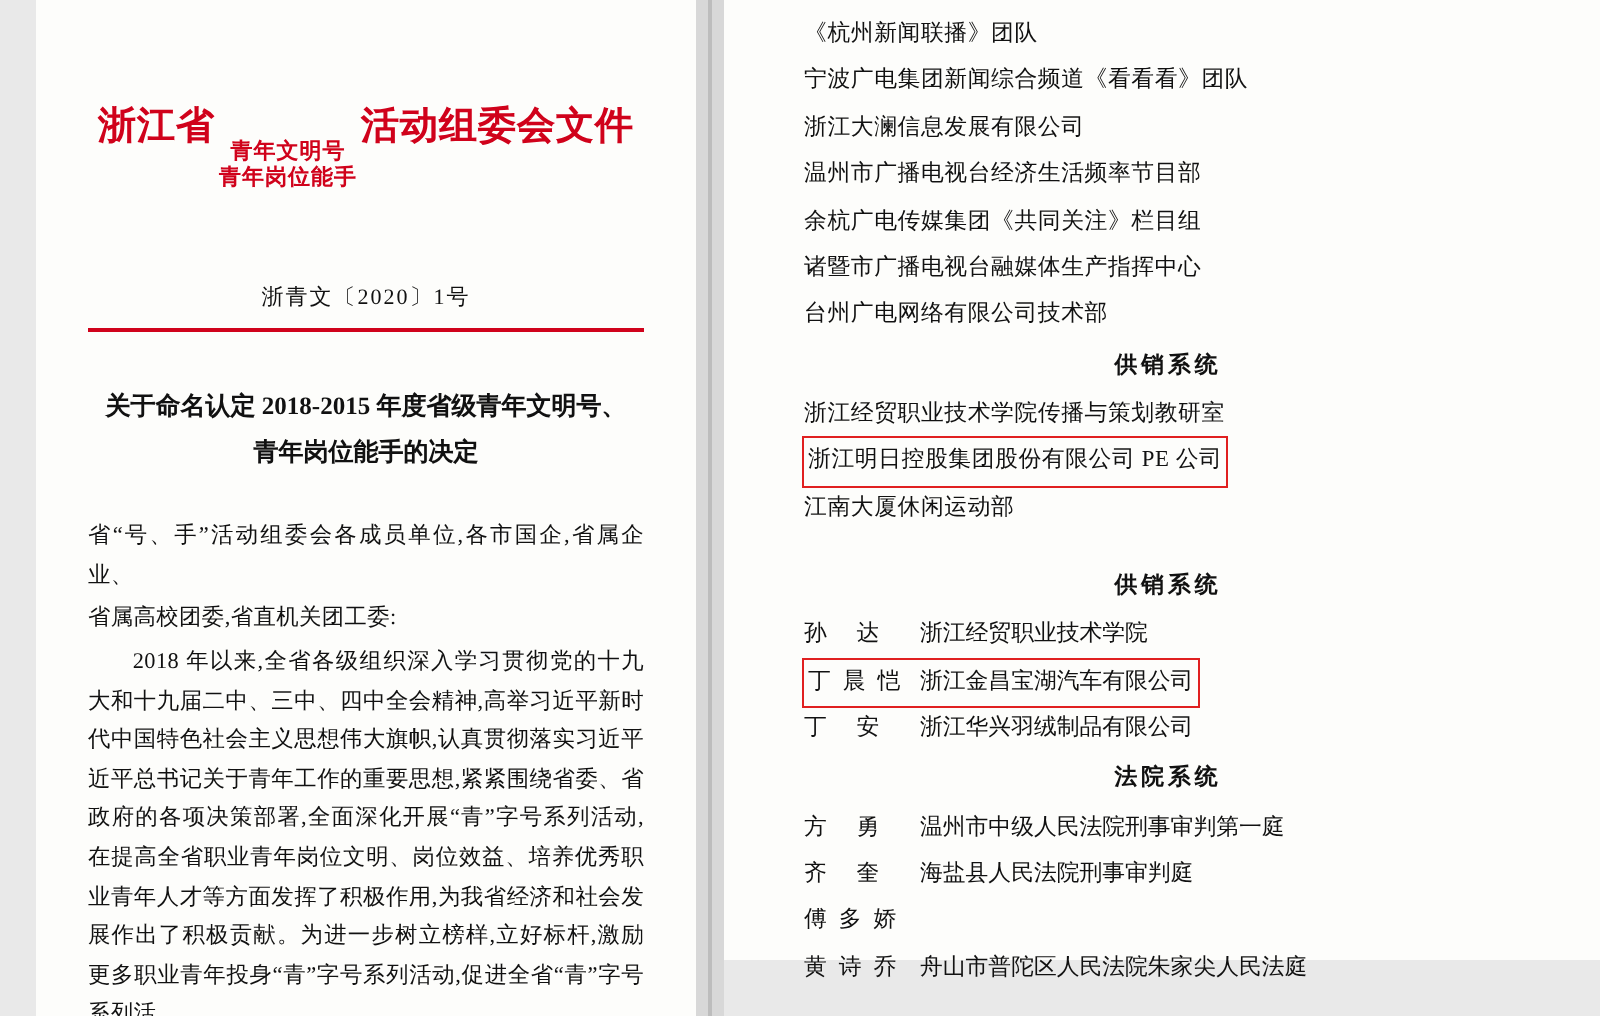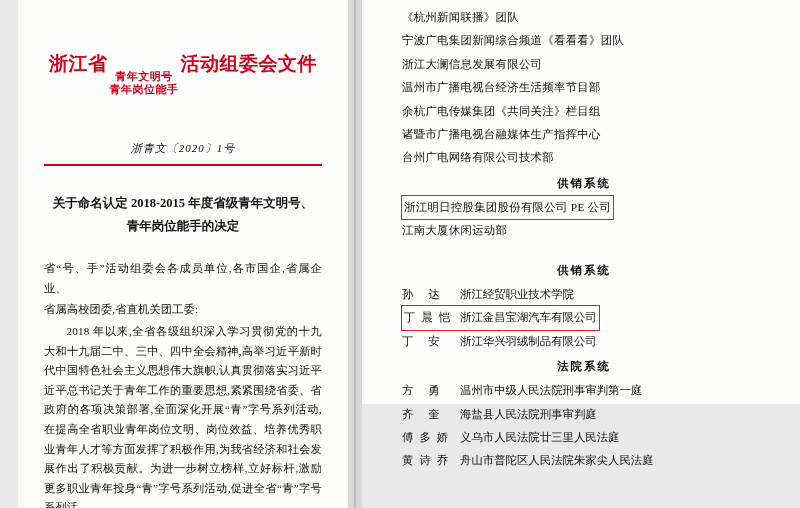--- a/index.html
+++ b/index.html
@@ -50,21 +50,20 @@
     line-height: 1.15;
     margin: 16px 2px;
     font-weight: bold;
   }
   .doc-subnum {
     text-align: center;
     font-size: 11px;
     color: #111;
     margin-top: 30px;
     letter-spacing: 1px;
-    font-style: italic;
   }
   .red-rule {
     border: none;
     border-top: 2px solid #d0021b;
     margin: 8px 0 0 0;
   }
   .doc-heading {
     text-align: center;
     font-weight: bold;
     font-size: 12.5px;
@@ -102,21 +101,21 @@
     width: 2px;
     height: 508px;
     background: #bdbdbd;
   }
   
   .doc-right {
     position: absolute;
     left: 362px;
     top: 0;
     width: 438px;
-    height: 404px;
+    height: 480px;
     background: #fdfdfb;
     box-sizing: border-box;
     padding: 6px 34px 6px 40px;
     font-size: 11.4px;
     color: #111;
   }
   .r-line {
     line-height: 2.05;
     white-space: nowrap;
     letter-spacing: 0.3px;
@@ -203,20 +202,21 @@
     <div class="r-line">《杭州新闻联播》团队</div>
     <div class="r-line">宁波广电集团新闻综合频道《看看看》团队</div>
     <div class="r-line">浙江大澜信息发展有限公司</div>
     <div class="r-line">温州市广播电视台经济生活频率节目部</div>
     <div class="r-line">余杭广电传媒集团《共同关注》栏目组</div>
     <div class="r-line">诸暨市广播电视台融媒体生产指挥中心</div>
     <div class="r-line">台州广电网络有限公司技术部</div>
 
     <div class="r-center">供销系统</div>
 
+    <div class="r-line">浙江经贸职业技术学院传播与策划教研室</div>
     <div class="r-line">
       <span class="boxed">浙江明日控股集团股份有限公司 PE 公司</span>
     </div>
     <div class="r-line">江南大厦休闲运动部</div>
 
     <div class="r-gap"></div>
 
     <div class="r-center">供销系统</div>
 
     <div class="name-row">
@@ -239,21 +239,20 @@
     <div class="name-row">
       <span class="nm">方 勇</span>
       <span class="org">温州市中级人民法院刑事审判第一庭</span>
     </div>
     <div class="name-row">
       <span class="nm">齐 奎</span>
       <span class="org">海盐县人民法院刑事审判庭</span>
     </div>
     <div class="name-row">
       <span class="nm">傅多娇</span>
-      <span class="org">义乌市人民法院廿三里人民法庭</span>
     </div>
     <div class="name-row">
       <span class="nm">黄诗乔</span>
       <span class="org">舟山市普陀区人民法院朱家尖人民法庭</span>
     </div>
 
   </div>
 </div>
 
 </body></html>

